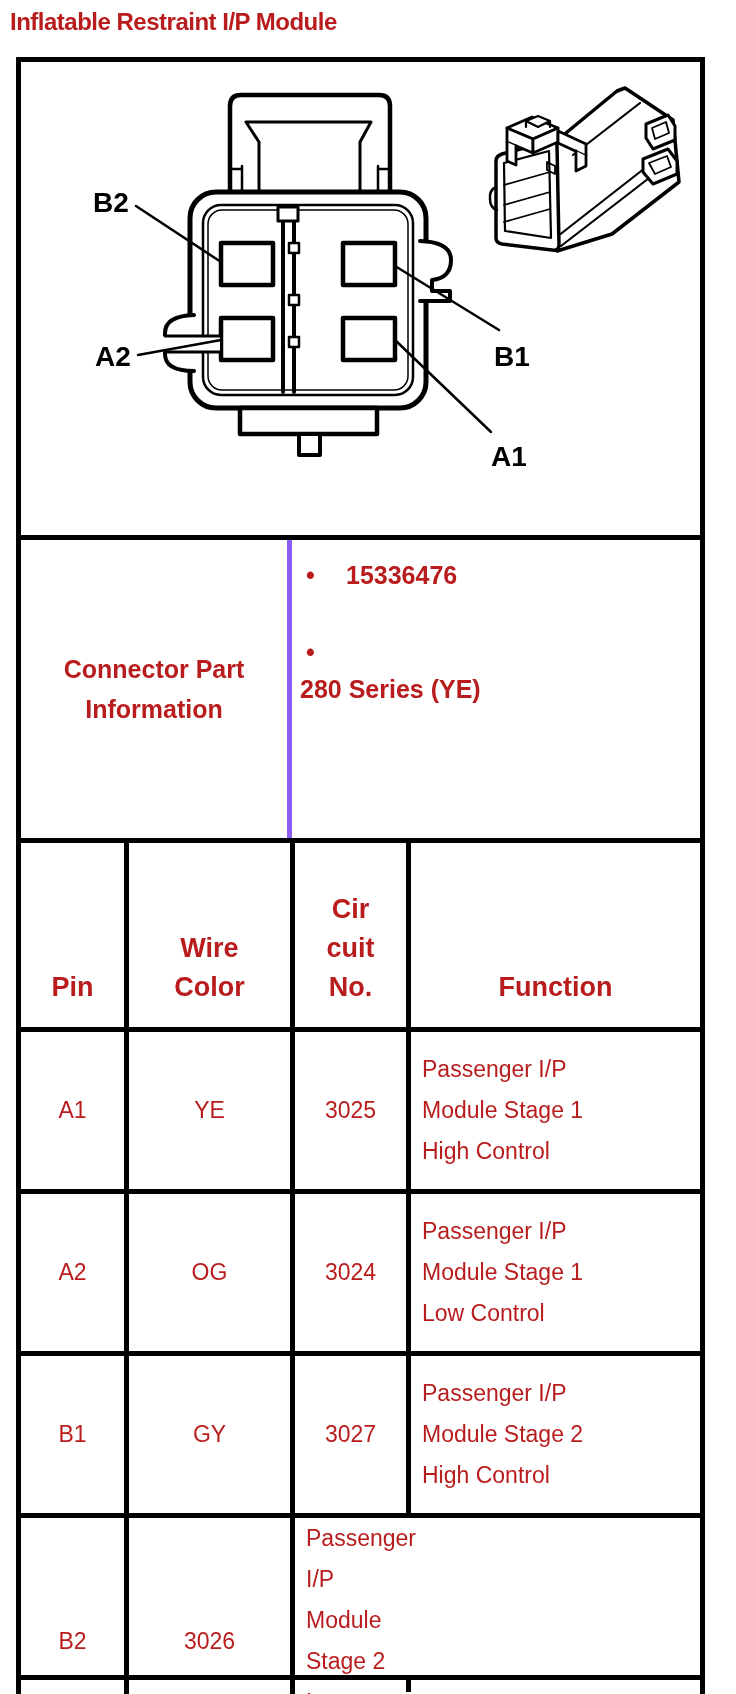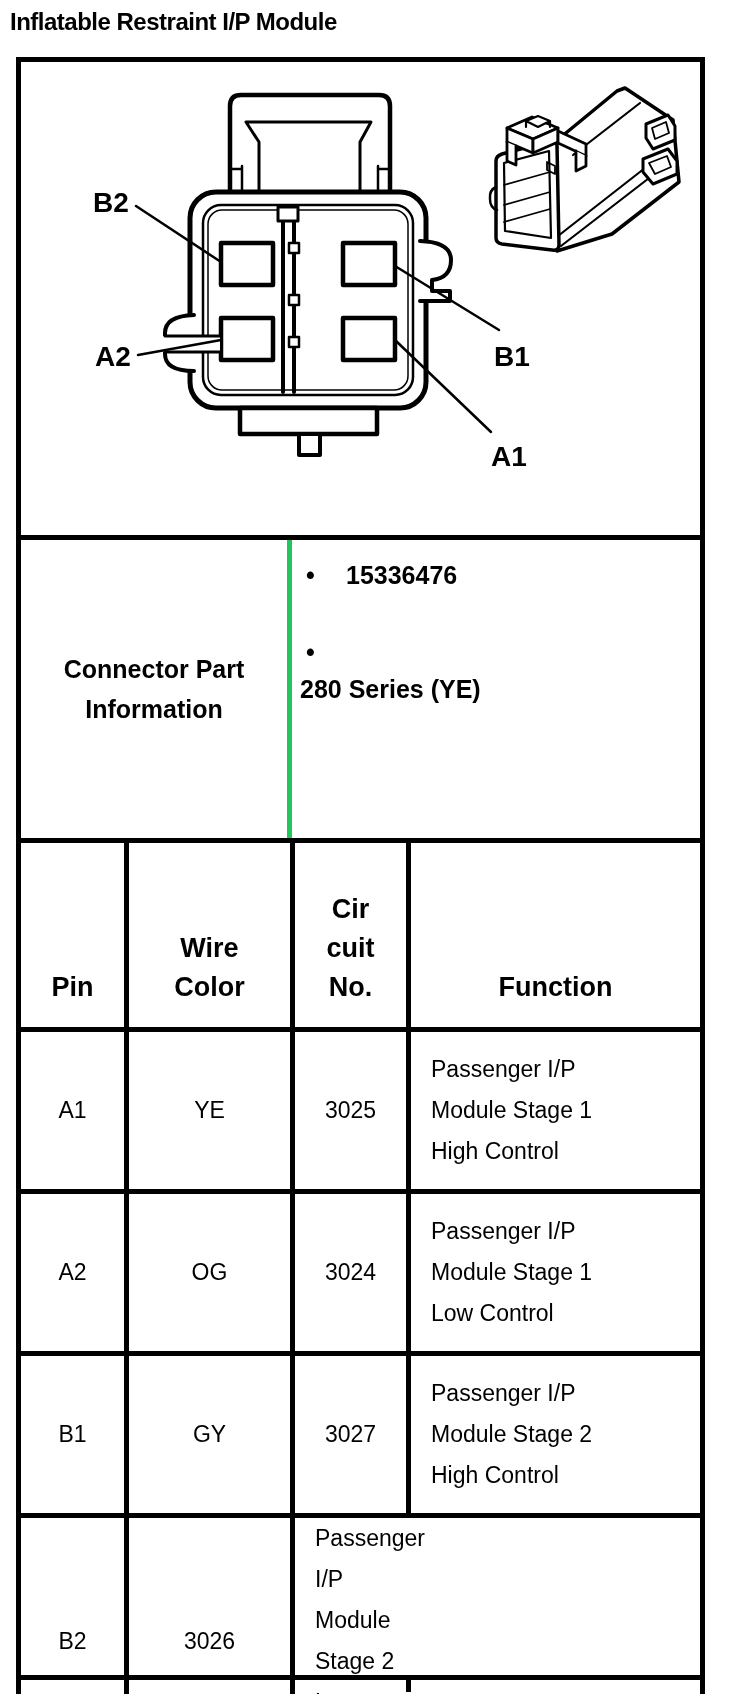--- a/index.html
+++ b/index.html
@@ -1,36 +1,36 @@
 <!DOCTYPE html>
 <html><head>
 <meta charset="utf-8">
 <style>
   html,body { margin:0; padding:0; background:#ffffff; }
   .page {
     position:relative; width:736px; height:1694px; background:#ffffff;
-    font-family:"Liberation Sans","DejaVu Sans",sans-serif; color:#000000;
+    font-family:"Liberation Sans","DejaVu Sans",sans-serif; color:#b91c1c;
     overflow:hidden;
   }
   .doc-title {
     position:absolute; left:10px; top:8px;
     font-size:24px; font-weight:bold; letter-spacing:-0.5px;
     white-space:nowrap;
   }
   .frame {
     position:absolute; left:16px; top:57px; width:689px; height:1637px;
     border:5px solid #000; border-bottom:none; box-sizing:border-box;
   }
   .sec { box-sizing:border-box; }
   .sec-diagram { position:relative; height:478px; border-bottom:5px solid #000; }
   .sec-diagram svg { position:absolute; left:0; top:0; }
 
   .sec-partinfo { height:303px; border-bottom:5px solid #000; display:flex; }
   .pi-left {
-    width:271px; border-right:5px solid #22c55e; box-sizing:border-box;
+    width:271px; border-right:5px solid #8b5cf6; box-sizing:border-box;
     display:flex; flex-direction:column; justify-content:center; align-items:center;
     text-align:center; font-weight:bold; font-size:25px; line-height:40px;
   }
   .pi-right { flex:1; padding:17px 8px 0 6px; font-weight:bold; font-size:25px; line-height:37px; }
   .bullet-line { display:flex; }
   .bullet-glyph { margin-left:8px; width:14px; }
   .bullet-text { margin-left:26px;text-align:center; }
   .bullet-item2 { margin-top:40px; }
   .wrap-line { margin-left:2px; }
 
@@ -42,21 +42,21 @@
   .sec-thead .c {
     display:flex; flex-direction:column; justify-content:flex-end; align-items:center;
     padding-bottom:20px; font-weight:bold; font-size:27px; line-height:39px; text-align:center;
   }
 
   .sec-row { height:162px; border-bottom:5px solid #000; }
   .sec-row .c {
     display:flex; flex-direction:column; justify-content:center; align-items:center;
     font-size:23px; line-height:41px;
   }
-  .sec-row .c.fn { align-items:flex-start; padding-left:20px; }
+  .sec-row .c.fn { align-items:flex-start; padding-left:11px; }
 
   .sec-stub { height:12px; }
   .sec-stub .c { height:12px; }
 
   svg text { font-family:"Liberation Sans","DejaVu Sans",sans-serif; font-weight:bold; font-size:28px; fill:#000; }
 </style>
 </head>
 <body>
 
 <div class="page">

